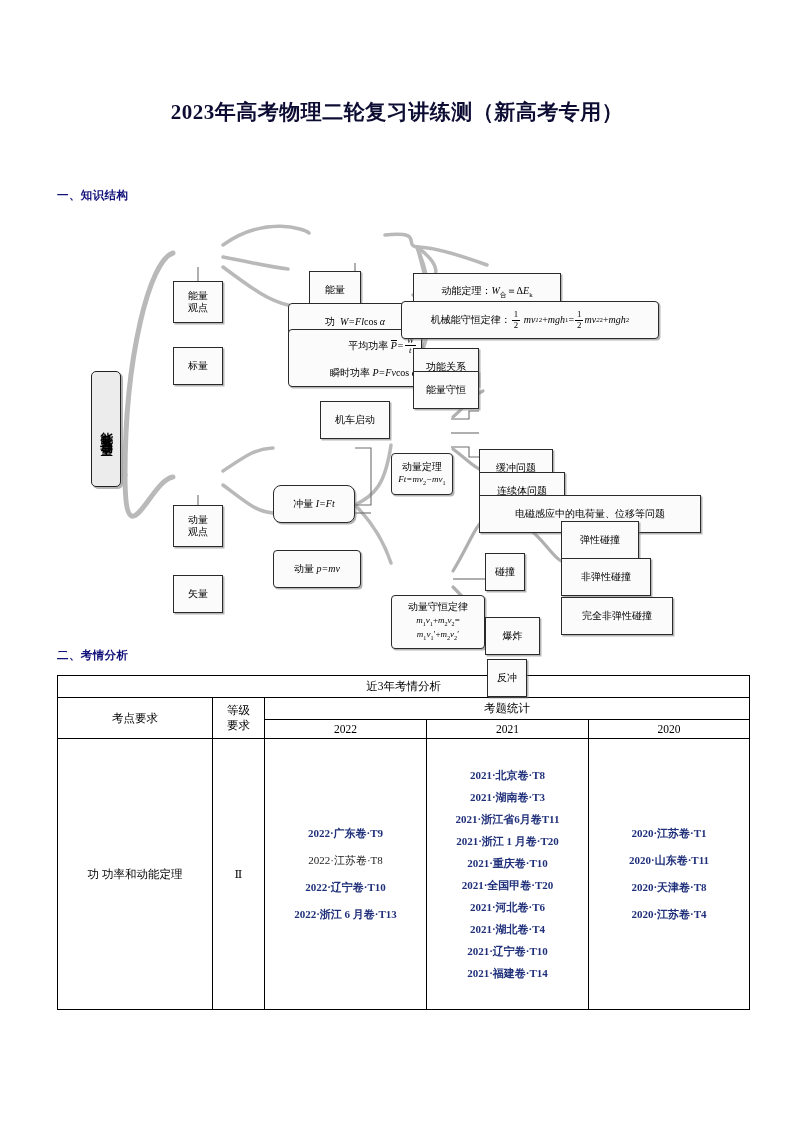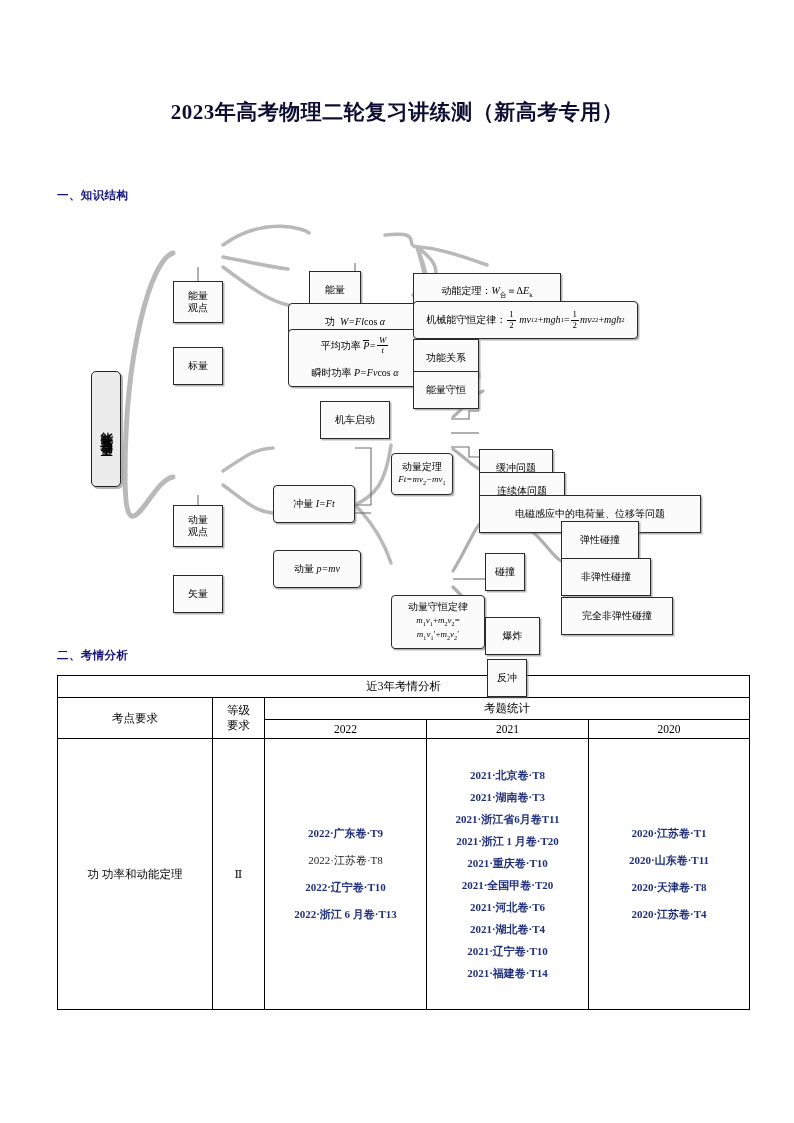--- a/index.html
+++ b/index.html
@@ -245,61 +245,61 @@
       </span>
     </div>
     <div class="node" style="left:118px; top:94px; width:50px; height:22px;">标量</div>
 
     <div class="node" style="left:254px; top:18px; width:52px; height:21px;">能量</div>
 
     <div class="node rnd" style="left:233px; top:50px; width:134px; height:22px;">
       <span>功&nbsp;&nbsp;<span class="ml">W=Fl</span>cos&nbsp;<span class="ml">α</span></span>
     </div>
 
-    <div class="node rnd" style="left:233px; top:76px; width:134px; height:58px; flex-direction:column; gap:12px;">
+    <div class="node rnd" style="left:233px; top:76px; width:134px; height:58px; flex-direction:column; gap:12px;align-items:flex-end;">
       <div style="display:flex;align-items:center;">
         平均功率&nbsp;<span class="ovl ml">P</span><span class="ml">=</span><span class="frac">
             <span class="num ml">W</span>
             <span class="den ml">t</span>
           </span>
       </div>
       <div>瞬时功率&nbsp;<span class="ml">P=Fv</span>cos&nbsp;<span class="ml">α</span></div>
     </div>
 
     <div class="node" style="left:265px; top:148px; width:70px; height:22px;">机车启动</div>
 
     <div class="node" style="left:358px; top:20px; width:148px; height:21px;">
       <span>动能定理：<span class="ml">W</span><sub>合</sub>＝Δ<span class="ml">E</span><sub>k</sub></span>
     </div>
 
-    <div class="node rnd" style="left:358px; top:48px; width:225px; height:28px;">
+    <div class="node rnd" style="left:346px; top:48px; width:258px; height:28px;">
       <span style="display:flex;align-items:center;white-space:nowrap;">
         机械能守恒定律：<span class="frac">
             <span class="num">1</span>
             <span class="den">2</span>
           </span>&nbsp;<span class="ml">mv</span><sub class="ml">1</sub><sup>2</sup>+<span class="ml">mgh</span><sub>1</sub>=<span class="frac">
             <span class="num">1</span>
             <span class="den">2</span>
           </span><span class="ml">mv</span><sub class="ml">2</sub><sup>2</sup>+<span class="ml">mgh</span><sub>2</sub>
       </span>
     </div>
 
-    <div class="node" style="left:358px; top:86px; width:66px; height:21px;">功能关系</div>
+    <div class="node" style="left:358px; top:95px; width:66px; height:21px;">功能关系</div>
 
     <div class="node" style="left:358px; top:118px; width:66px; height:21px;">能量守恒</div>
 
     <div class="node" style="left:118px; top:252px; width:50px; height:42px;">
       <span class="lines">
         <div>动量</div>
         <div>观点</div>
       </span>
     </div>
     <div class="node" style="left:118px; top:322px; width:50px; height:22px;">矢量</div>
 
-    <div class="node rnd" style="left:218px; top:232px; width:82px; height:22px;">
+    <div class="node rnd" style="left:218px; top:232px; width:82px; height:22px;border-radius:8px;">
       <span>冲量&nbsp;<span class="ml">I=Ft</span></span>
     </div>
     <div class="node rnd" style="left:218px; top:297px; width:88px; height:22px;">
       <span>动量&nbsp;<span class="ml">p=mv</span></span>
     </div>
 
     <div class="node rnd" style="left:336px; top:200px; width:62px; height:42px; flex-direction:column; gap:1px;">
       <div>动量定理</div>
       <div style="font-size:9px;">
         <span class="ml">Ft=mv</span><sub>2</sub><span class="ml">−mv</span><sub>1</sub>

